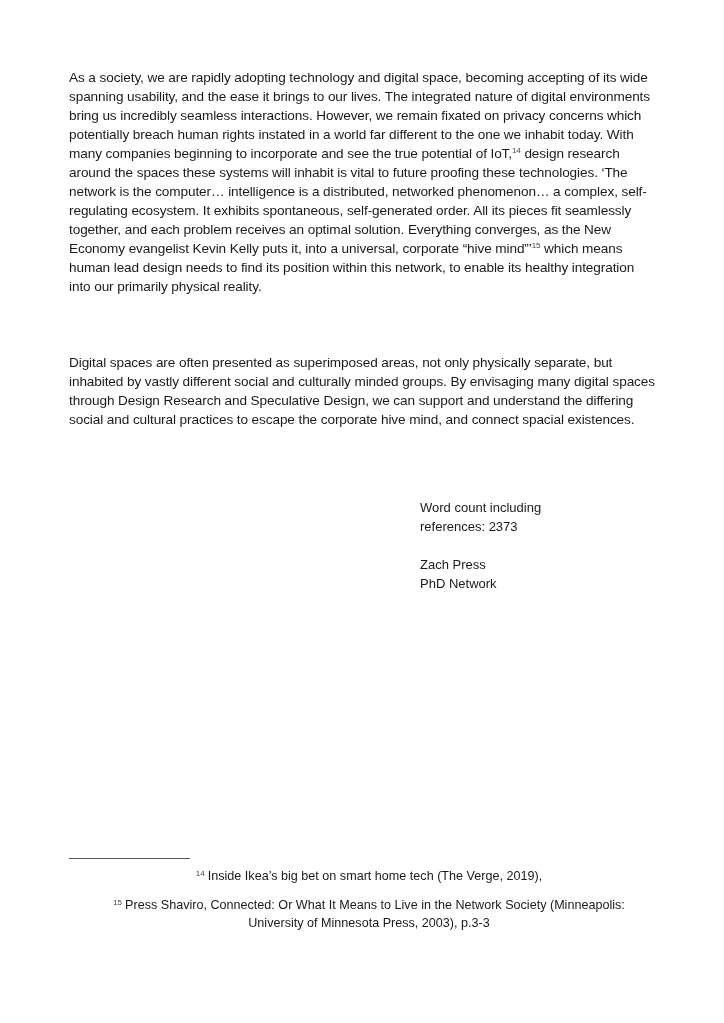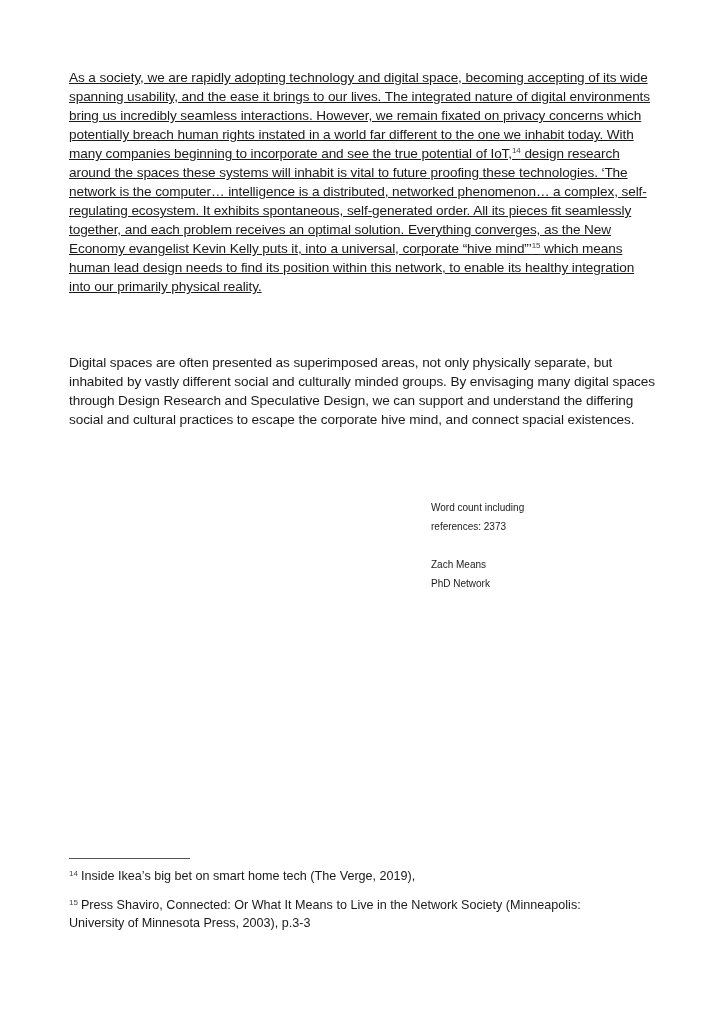--- a/index.html
+++ b/index.html
@@ -1,48 +1,48 @@
 <!DOCTYPE html>
 <html><head>
   <meta charset="utf-8">
   <style>
     html, body { margin: 0; padding: 0; background: #ffffff; }
     body { width: 724px; height: 1023px; position: relative; overflow: hidden; color: #1a1a1a; font-family: "Liberation Sans", "DejaVu Sans", sans-serif; }
     .page { position: absolute; left: 0; top: 0; width: 724px; height: 1023px; background: #fff; }
     .body-text { position: absolute; left: 69px; width: 590px; font-size: 13.6px; line-height: 19px; letter-spacing: -0.1px; }
     .para { margin: 0; white-space: pre-line; }
-    #para1 { top: 68px; text-decoration: underline; }
+    #para1 { top: 68px; }
     #para2 { top: 353px; }
     sup { font-size: 8px; vertical-align: 5px; line-height: 0; color: #444; }
-    .signoff { position: absolute; left: 431px; top: 498px; font-size: 10px; line-height: 19px; }
+    .signoff { position: absolute; left: 420px; top: 498px; font-size: 13px; line-height: 19px; }
     .signoff p { margin: 0; white-space: pre-line; }
     .signoff .gap { height: 19px; }
     .fn-rule { position: absolute; left: 69px; top: 858px; width: 121px; height: 0; border-top: 1px solid #555; }
     .footnotes { position: absolute; left: 69px; top: 867px; width: 600px; font-size: 12.6px; line-height: 18px; }
-    .fn { margin: 0 0 11px 0; white-space: pre-line; }
+    .fn { margin: 0 0 11px 0; white-space: pre-line; text-align: center; }
     .fn sup { font-size: 8px; vertical-align: 4px; margin-right: 3px; }
   </style>
 </head>
 <body>
 
 <div class="page">
 
   <div class="body-text" id="para1">
     <p class="para"><span>As a society, we are rapidly adopting technology and digital space, becoming accepting of its wide spanning usability, and the ease it brings to our lives. The integrated nature of digital environments bring us incredibly seamless interactions. However, we remain fixated on privacy concerns which potentially breach human rights instated in a world far different to the one we inhabit today. With many companies beginning to incorporate and see the true potential of IoT,</span><sup>14</sup><span> design research around the spaces these systems will inhabit is vital to future proofing these technologies. ‘The network is the computer… intelligence is a distributed, networked phenomenon… a complex, self-regulating ecosystem. It exhibits spontaneous, self-generated order. All its pieces fit seamlessly together, and each problem receives an optimal solution. Everything converges, as the New Economy evangelist Kevin Kelly puts it, into a universal, corporate “hive mind”’</span><sup>15</sup><span> which means human lead design needs to find its position within this network, to enable its healthy integration into our primarily physical reality.</span></p>
   </div>
 
   <div class="body-text" id="para2">
     <p class="para">Digital spaces are often presented as superimposed areas, not only physically separate, but inhabited by vastly different social and culturally minded groups. By envisaging many digital spaces through Design Research and Speculative Design, we can support and understand the differing social and cultural practices to escape the corporate hive mind, and connect spacial existences.</p>
   </div>
 
   <div class="signoff">
     <p>Word count including</p>
     <p>references: 2373</p>
     <div class="gap"></div>
-    <p>Zach Means</p>
+    <p>Zach Press</p>
     <p>PhD Network</p>
   </div>
 
   <div class="fn-rule"></div>
 
   <div class="footnotes">
     <p class="fn"><sup>14</sup><span>Inside Ikea’s big bet on smart home tech (The Verge, 2019),</span><br></p>
     <p class="fn"><sup>15</sup><span>Press Shaviro, Connected: Or What It Means to Live in the Network Society (Minneapolis:</span><br><span>University of Minnesota Press, 2003), p.3-3</span></p>
   </div>
 

